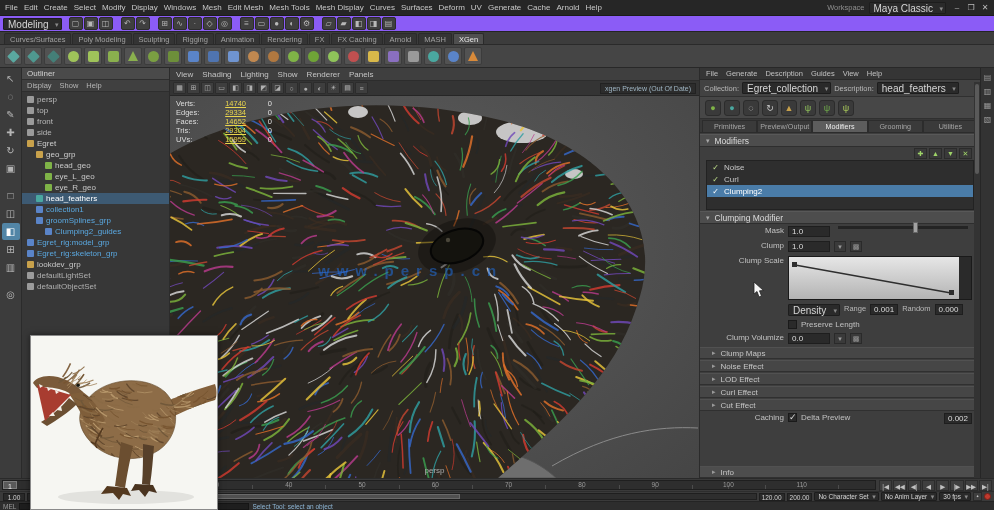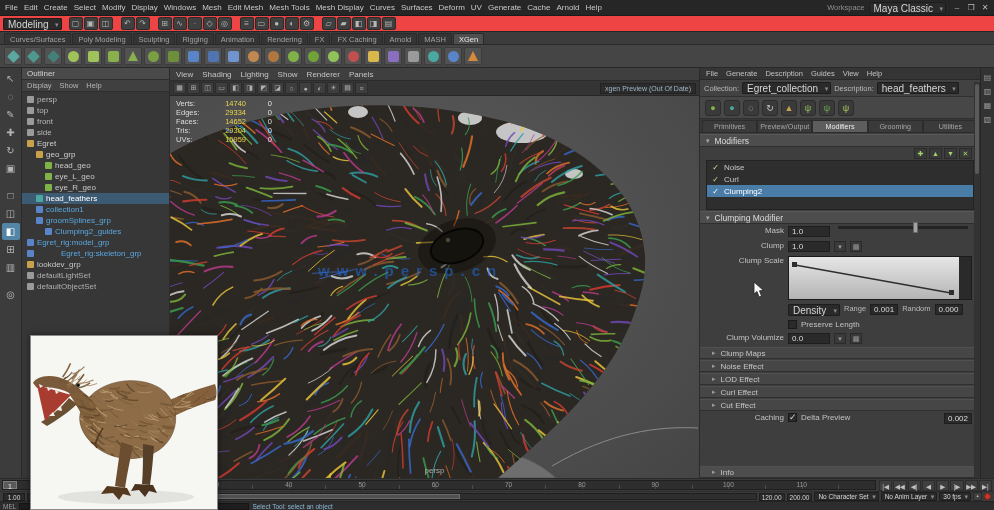--- a/index.html
+++ b/index.html
@@ -14,21 +14,21 @@
   .mb-items{display:flex;flex:1;overflow:hidden;}
   .mb-item{padding:0 3px;font-size:8px;color:#c8c8c8;}
   .mb-right{display:flex;align-items:center;gap:4px;}
   .ws-label{font-size:7.5px;color:#8f8f8f;}
   .combo{position:relative;background:#2a2a2a;border:1px solid #1d1d1d;color:#d6d6d6;
          padding:0 12px 0 4px;height:12px;line-height:11px;font-size:10px;border-radius:1px;}
   .combo::after{content:"▾";position:absolute;right:2px;top:0;font-size:7px;color:#8a8a8a;}
   .win-ctl{display:flex;}
   .win-ctl span{width:14px;text-align:center;font-size:8px;color:#bbb;}
 
-  .statusline{position:absolute;left:0;top:16px;right:0;height:16px;background:#ef4444;border-bottom:1px solid #242424;
+  .statusline{position:absolute;left:0;top:16px;right:0;height:16px;background:#8b5cf6;border-bottom:1px solid #242424;
               display:flex;align-items:center;gap:1px;padding:0 3px;}
   .icon16{width:14px;height:13px;background:#3f3f3f;border:1px solid #2c2c2c;border-radius:2px;
           display:inline-flex;align-items:center;justify-content:center;font-size:8px;color:#b8b8b8;}
   .gap{margin-right:7px;}
 
   .shelf-tabs{position:absolute;left:0;top:32px;right:0;height:13px;background:#3c3c3c;border-bottom:1px solid #2a2a2a;
               display:flex;align-items:flex-end;padding:0 4px;gap:1px;}
   .shelf-tab{font-size:7.5px;color:#a0a0a0;background:#343434;border:1px solid #2a2a2a;border-bottom:none;
              padding:0 5px;height:11px;line-height:11px;border-radius:2px 2px 0 0;}
   .shelf-tab.active{background:#4f4f4f;color:#eaeaea;}
@@ -71,21 +71,21 @@
               gap:1px;padding:0 3px;}
   .vp-ico{width:13px;height:12px;background:#3e3e3e;border:1px solid #2c2c2c;border-radius:1px;font-size:7px;color:#b0b0b0;
           display:inline-flex;align-items:center;justify-content:center;}
   .vp-field{margin-left:auto;font-size:7px;color:#9fb6c4;background:#2c2c2c;border:1px solid #222;
             padding:0 4px;height:11px;line-height:10px;}
   .vp-canvas{position:relative;flex:1;overflow:hidden;
              background:radial-gradient(ellipse at 45% 40%, #5e5e5e 0%, #505050 55%, #454545 100%);}
   .hud{position:absolute;left:6px;top:3px;font-size:7.5px;line-height:9px;}
   .hud-row span{display:inline-block;}
   .hud-l{width:32px;color:#dedede;}
-  .hud-v{width:38px;color:#e8d44d;text-align:right;}
+  .hud-v{width:38px;color:#e8d44d;text-align:right;text-decoration:underline;}
   .hud-v2{width:26px;color:#e0e0e0;text-align:right;}
   .watermark{position:absolute;left:148px;top:166px;font-size:15px;font-weight:bold;color:#1f6fe0;opacity:.55;
              letter-spacing:7px;}
   .cam-label{position:absolute;left:0;right:0;bottom:3px;text-align:center;font-size:8px;color:#ababab;}
 
   
   .xgen{position:absolute;left:700px;top:0;bottom:0;width:280px;background:#3e3e3e;display:flex;flex-direction:column;}
   .xg-menus{height:12px;background:#353535;border-bottom:1px solid #292929;display:flex;gap:8px;align-items:center;
             padding:0 6px;font-size:7.5px;color:#c0c0c0;}
   .xg-coll{height:17px;display:flex;align-items:center;gap:3px;padding:0 4px;background:#424242;border-bottom:1px solid #303030;}
@@ -396,21 +396,21 @@
           <div class="ol-row" style="padding-left: 23px;">
             <span class="ol-ico" style="background: rgb(90, 132, 200);"></span>
             <span style="color: rgb(90, 168, 224);">Clumping2_guides</span>
           </div>
           <div class="ol-row" style="padding-left: 5px;">
             <span class="ol-ico" style="background: rgb(90, 132, 200);"></span>
             <span style="color: rgb(90, 168, 224);">Egret_rig:model_grp</span>
           </div>
           <div class="ol-row" style="padding-left: 5px;">
             <span class="ol-ico" style="background: rgb(90, 132, 200);"></span>
-            <span style="color: rgb(90, 168, 224); margin-left: 24px;">Egret_rig:skeleton_grp</span>
+            <span style="color: rgb(90, 168, 224);">Egret_rig:skeleton_grp</span>
           </div>
           <div class="ol-row" style="padding-left: 5px;">
             <span class="ol-ico" style="background: rgb(200, 161, 75);"></span>
             <span style="color: rgb(200, 200, 200);">lookdev_grp</span>
           </div>
           <div class="ol-row" style="padding-left: 5px;">
             <span class="ol-ico" style="background: rgb(154, 154, 154);"></span>
             <span style="color: rgb(176, 176, 176);">defaultLightSet</span>
           </div>
           <div class="ol-row" style="padding-left: 5px;">

